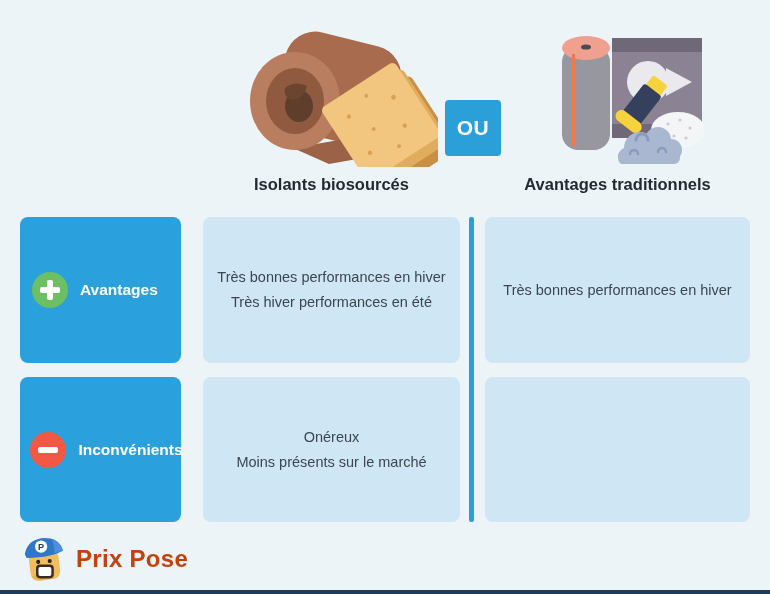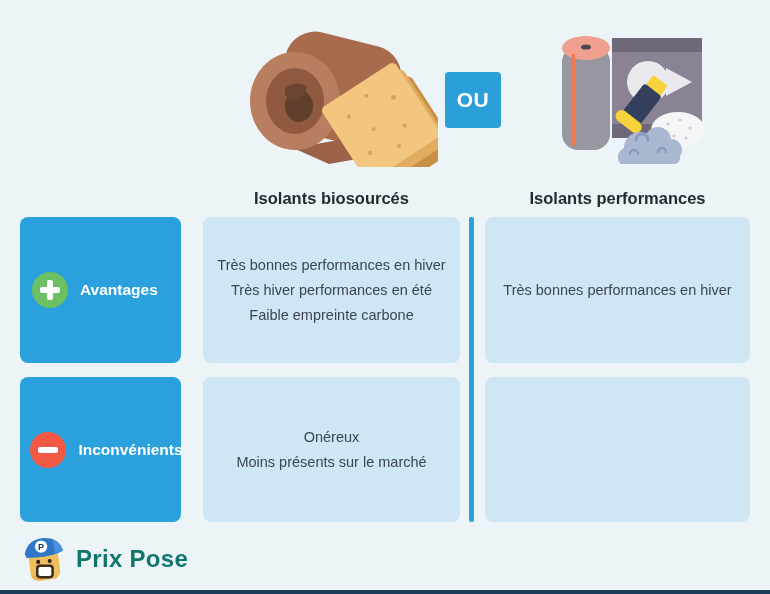--- a/index.html
+++ b/index.html
@@ -9,29 +9,29 @@
     font-family:"Liberation Sans",sans-serif;
   }
   .abs{position:absolute;}
 
   
   .illo-left{left:233px;top:22px;}
   .illo-right{left:540px;top:24px;}
 
   
   .or-box{
-    left:445px;top:72px;width:56px;height:56px;
+    left:445px;top:100px;width:56px;height:56px;
     background:#2b9fd8;border-radius:4px;
     display:flex;align-items:center;justify-content:center;
     color:#ffffff;font-weight:bold;font-size:21px;letter-spacing:.5px;
   }
 
   
   .col-title{
-    top:189px;height:22px;text-align:center;
+    top:175px;height:22px;text-align:center;
     font-size:16.5px;font-weight:bold;color:#232a31;
   }
   .title-left{left:203px;width:257px;}
   .title-right{left:485px;width:265px;}
 
   
   .row1{top:217px;height:146px;}
   .row2{top:377px;height:145px;justify-content:center;}
 
   .hdr{
@@ -61,21 +61,21 @@
   .rightcol{left:485px;width:265px;}
   .panel p{margin:0;font-size:14.5px;line-height:25px;color:#3c4650;text-align:center;}
 
   .divider{
     left:469px;top:217px;width:5px;height:305px;
     background:#2aa1dc;border-radius:2px;
   }
 
   
   .brand{left:20px;top:533px;display:flex;align-items:center;gap:10px;height:52px;}
-  .brand-name{font-size:24px;font-weight:bold;color:#0f766e;letter-spacing:.3px;}
+  .brand-name{font-size:24px;font-weight:bold;color:#c2410c;letter-spacing:.3px;}
 
   .footer-bar{left:0;bottom:0;width:770px;height:4px;background:#1d3c5b;}
 </style>
 </head>
 <body>
 
 <div class="canvas">
 
   <svg class="abs illo-left" width="205" height="145" viewBox="0 0 205 145">
     <rect x="46" y="16" width="118" height="102" rx="30" fill="#a96b4d" transform="rotate(14 105 67)"></rect>
@@ -134,30 +134,29 @@
     <circle cx="118" cy="116" r="13" fill="#a9b7d0"></circle>
     <circle cx="131" cy="126" r="11" fill="#a9b7d0"></circle>
     <circle cx="88" cy="133" r="10" fill="#a9b7d0"></circle>
     <rect x="78" y="126" width="62" height="14" rx="6" fill="#a9b7d0"></rect>
     <path d="M96 116 a6 6 0 0 1 12 0" fill="none" stroke="#8a9bbd" stroke-width="3" stroke-linecap="round"></path>
     <path d="M90 130 a4 4 0 0 1 8 0" fill="none" stroke="#8a9bbd" stroke-width="2.5" stroke-linecap="round"></path>
     <path d="M118 128 a4 4 0 0 1 8 0" fill="none" stroke="#8a9bbd" stroke-width="2.5" stroke-linecap="round"></path>
   </svg>
 
   <div class="abs col-title title-left">Isolants biosourcés</div>
-  <div class="abs col-title title-right">Isolants performances</div>
+  <div class="abs col-title title-right">Avantages traditionnels</div>
 
   <div class="abs hdr row1">
     <div class="badge plus"></div>
     <span class="hdr-label">Avantages</span>
   </div>
   <div class="abs panel mid row1">
     <p>Très bonnes performances en hiver</p>
     <p>Très hiver performances en été</p>
-    <p>Faible empreinte carbone</p>
   </div>
   <div class="abs panel rightcol row1">
     <p>Très bonnes performances en hiver</p>
   </div>
 
   <div class="abs hdr row2">
     <div class="badge minus"></div>
     <span class="hdr-label">Inconvénients</span>
   </div>
   <div class="abs panel mid row2">

